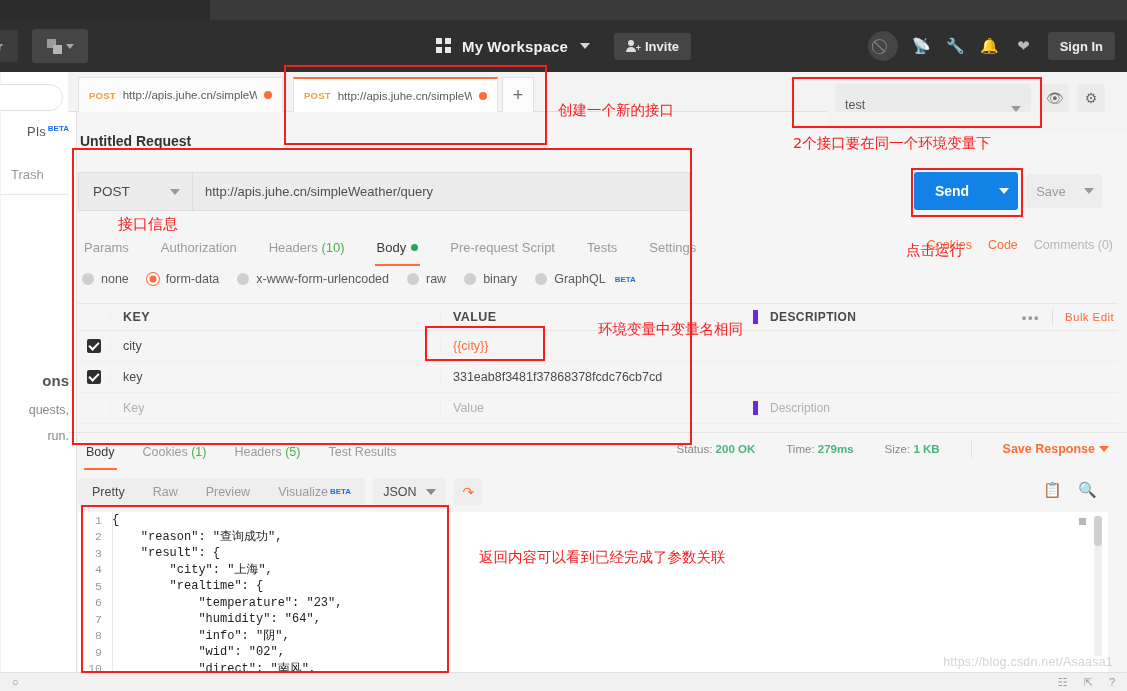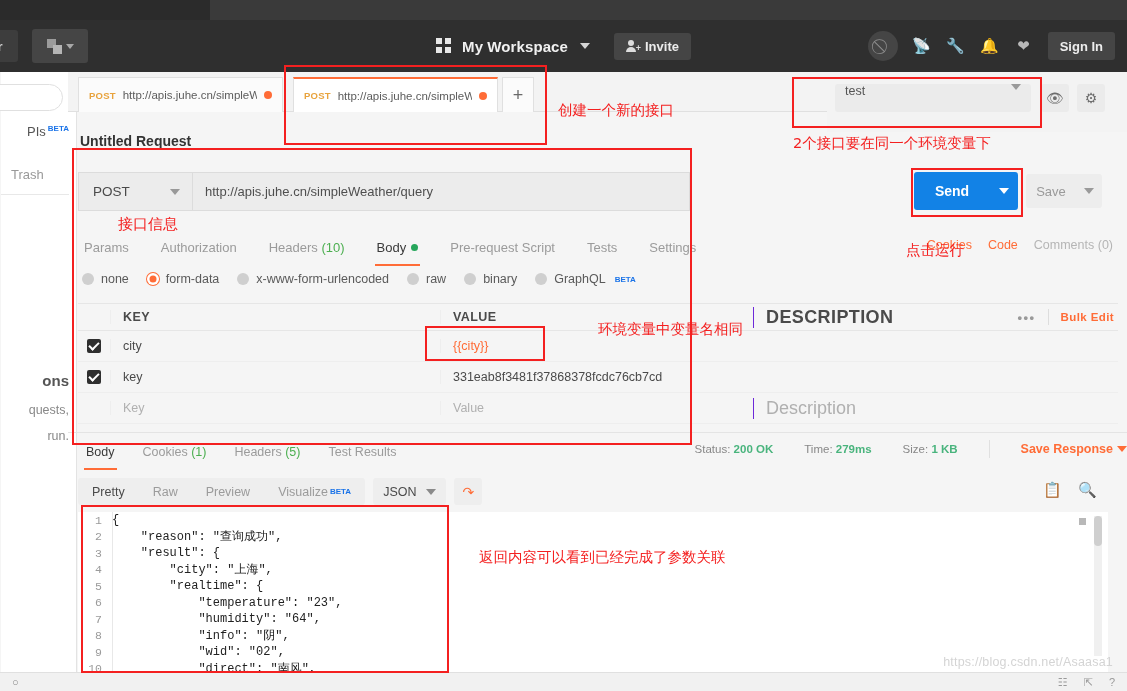--- a/index.html
+++ b/index.html
@@ -113,21 +113,21 @@
   .plus-tab {
     position: absolute; left: 434px; top: 5px; width: 32px; height: 35px;
     background: #fbfbfb; border: 1px solid #e0e0e0; border-bottom: none;
     display:flex; align-items:center; justify-content:center; color:#6a6a6a; font-size:18px;
   }
 
   
   .env-zone { position:absolute; right: 0; top: 0; width: 300px; height: 60px; background:#f3f3f3; }
   .env-select {
     position: absolute; left: 8px; top: 12px; width: 196px; height: 28px;
-    background: #ebebeb; border-radius: 3px; display: flex; align-items: flex-start;
+    background: #ebebeb; border-radius: 3px; display: flex; align-items: flex-end;
     padding: 0 10px; color: #555; font-size: 12.5px;
   }
   .env-caret { position: absolute; right: 10px; width:0;height:0;
     border-left:5px solid transparent;border-right:5px solid transparent;border-top:6px solid #9a9a9a;}
   .eye-btn, .gear-btn {
     position: absolute; top: 12px; width: 28px; height: 28px; background: #ebebeb;
     border-radius: 3px; display: flex; align-items: center; justify-content: center;
     color: #6d6d6d; font-size: 14px;
   }
   .eye-btn { left: 214px; }
@@ -208,45 +208,45 @@
   .kvtable { position: absolute; left: 78px; top: 303px; width: 1040px; }
   .kvhead {
     display: flex; height: 28px; align-items: center;
     border-top: 1px solid #e6e6e6; border-bottom: 1px solid #e6e6e6;
     color: #6a6a6a; font-size: 10.5px; font-weight: bold; letter-spacing: .4px;
   }
   .kvrow { display: flex; height: 31px; align-items: center; border-bottom: 1px solid #eee; }
   .c-chk { width: 32px; display: flex; align-items: center; justify-content: center; }
   .c-key { width: 330px; padding-left: 12px; color: #4a4a4a; font-size: 12.5px; border-left: 1px solid #eee;}
   .c-val { width: 313px; padding-left: 12px; color: #4a4a4a; font-size: 12.5px; border-left: 1px solid #eee;}
-  .c-desc { flex: 1; padding-left: 12px; color: #4a4a4a; font-size: 18px; border-left: 1px solid #6d28d9;}
+  .c-desc { flex: 1; padding-left: 12px; color: #4a4a4a; font-size: 12px; border-left: 5px solid #6d28d9;}
   .ph { color: #b0b0b0; }
   .chk {
     width: 14px; height: 14px; background: #2f2f2f; border-radius: 2px; position: relative;
   }
   .chk::after {
     content: ''; position: absolute; left: 4px; top: 1px; width: 4px; height: 8px;
     border: solid #fff; border-width: 0 2px 2px 0; transform: rotate(45deg);
   }
   .val-orange { color: #ff6c37; }
   .kvhead-right {
     position: absolute; right: 4px; top: 0; height: 28px; display: flex; align-items: center; gap: 12px;
   }
   .dots { color: #9a9a9a; letter-spacing: 1.5px; font-size: 13px; }
   .vsep { width: 1px; height: 16px; background: #ddd; }
-  .bulk { color: #ff6c37; font-size: 11.5px; font-weight: bold; text-align: center; }
+  .bulk { color: #ff6c37; font-size: 11.5px; font-weight: normal; text-align: center; }
 
   
   .resp-divider { position:absolute; left:68px; top:432px; width:1059px; height:1px; background:#e4e4e4;}
   .resptabs { position: absolute; left: 72px; top: 440px; display: flex; align-items: center; }
   .restab { padding: 0 14px; color: #9b9b9b; font-size: 12.5px; position: relative; height: 24px; display:flex;align-items:center;}
   .restab.active { color: #3a3a3a; }
   .restab.active::after { content:''; position:absolute; left:12px; right:12px; bottom:-6px; height:2px; background:#ff6c37;}
   .resp-status {
-    position: absolute; right: 0; top: 440px; display: flex; align-items: center; gap: 31px; font-size: 11.5px;
+    position: absolute; right: 18px; top: 440px; display: flex; align-items: center; gap: 31px; font-size: 11.5px;
   }
   .st-label { color: #888; }
   .st-val { color: #49b47d; font-weight: bold; }
   .save-resp { color: #ff6c37; font-size: 12.5px; font-weight: bold; }
   .sr-caret { width:0;height:0;border-left:5px solid transparent;border-right:5px solid transparent;border-top:6px solid #ff6c37; margin-left:4px;}
   .st-sep { width: 1px; height: 18px; background: #e0e0e0; }
 
   
   .viewerbar { position: absolute; left: 78px; top: 478px; display: flex; align-items: center; gap: 8px; }
   .vgroup { background: #eeeeee; border-radius: 3px; height: 27px; display: flex; align-items: center; }

